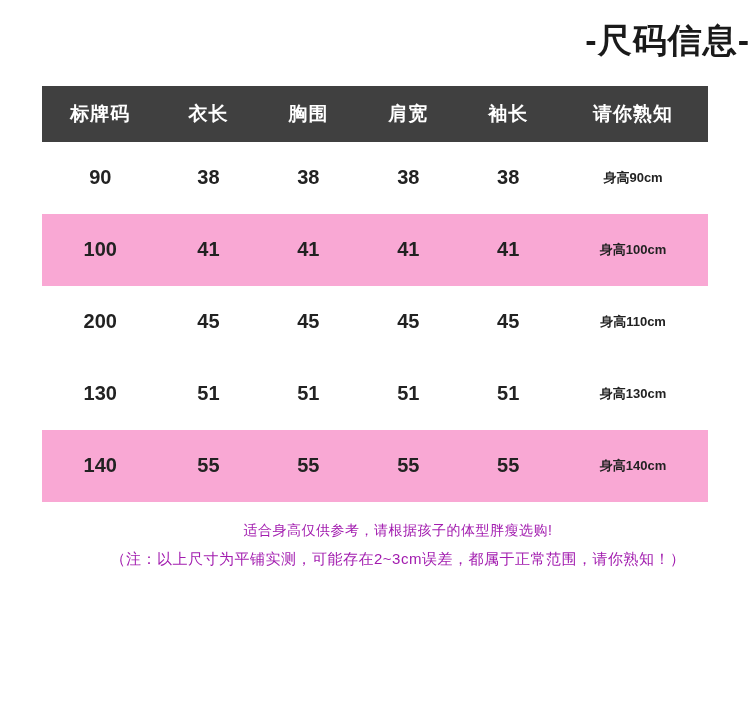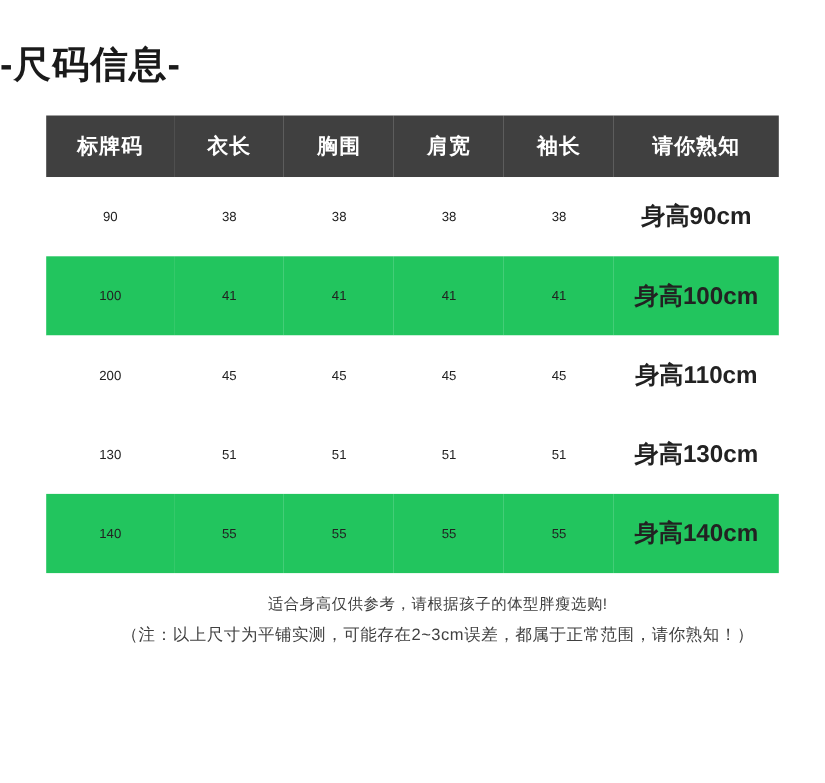--- a/index.html
+++ b/index.html
@@ -14,22 +14,22 @@
     color: #222;
     overflow: hidden;
   }
   .page {
     width: 750px;
     height: 712px;
     position: relative;
     box-sizing: border-box;
   }
   .header {
-    text-align: left;
-    padding-top: 38px;
+    text-align: right;
+    padding-top: 19px;
   }
   .title {
     font-size: 34px;
     font-weight: bold;
     color: #1a1a1a;
     letter-spacing: 1px;
     line-height: 1.25;
   }
   .subtitle {
     font-size: 15px;
@@ -54,40 +54,41 @@
     font-weight: bold;
     height: 54px;
     text-align: center;
     vertical-align: middle;
     letter-spacing: 1px;
   }
   table.size-table tbody td {
     height: 70px;
     text-align: center;
     vertical-align: middle;
-    font-size: 12px;
+    font-size: 20px;
     color: #222222;
+    font-weight: bold;
   }
   table.size-table tbody tr.odd td {
     background: #ffffff;
   }
   table.size-table tbody tr.even td {
-    background: #22c55e;
+    background: #f9a8d4;
   }
   table.size-table tbody td.height-col {
     font-weight: bold;
-    font-size: 22px;
+    font-size: 13px;
   }
   .notes {
     margin-top: 14px;
     text-align: center;
   }
   .note-line {
     font-size: 14px;
-    color: #404040;
+    color: #a21caf;
     line-height: 2.0;
     letter-spacing: 0.5px;
     padding-left: 46px;
   }
   .note-line.second {
     font-size: 15px;
   }
   
   col.c0 { width: 17.5%; }
   col.c1 { width: 15%; }

